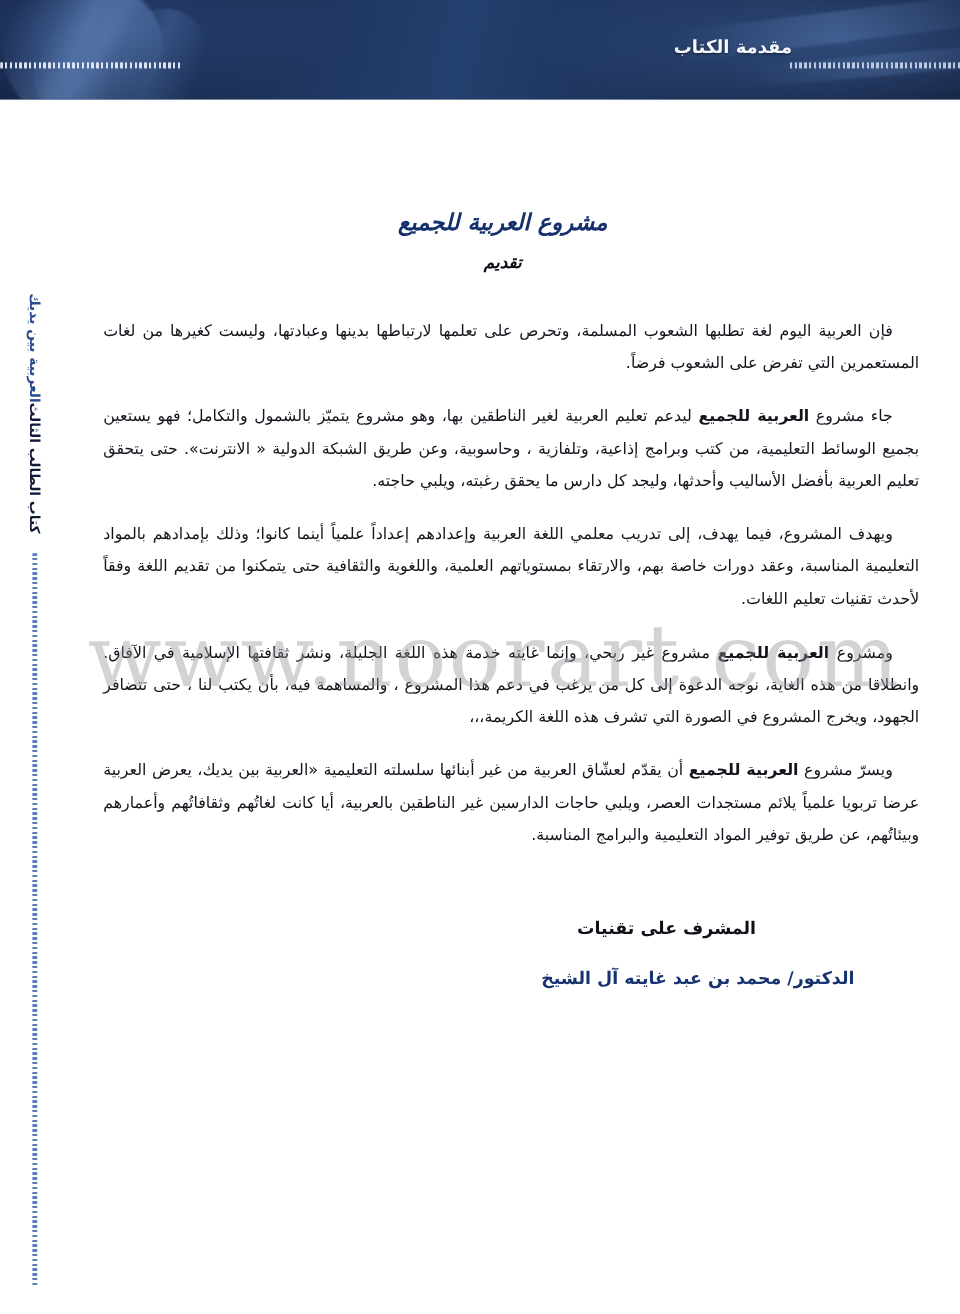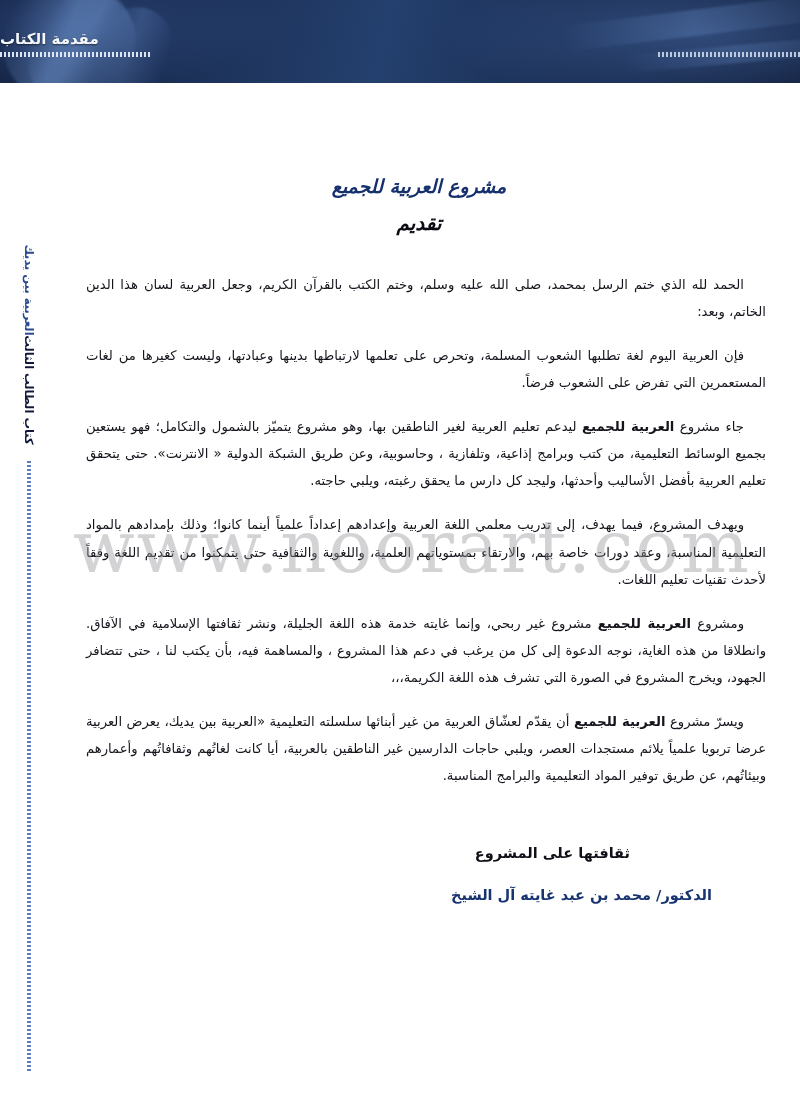--- a/index.html
+++ b/index.html
@@ -40,21 +40,21 @@
   .swoosh.s2 { left: 34px; top: -10px; width: 96px;  height: 120px; transform: rotate(32deg); border-radius: 50px; opacity:.75;}
   .swoosh.s3 { left: 96px; top: 6px;   width: 70px;  height: 110px; transform: rotate(18deg); border-radius: 40px; opacity:.55;}
   .swoosh.s4 { left: 560px; top: 8px;  width: 300px; height: 26px;  transform: rotate(-7deg); border-radius: 20px; opacity:.6;}
   .swoosh.s5 { left: 620px; top: 44px; width: 260px; height: 18px;  transform: rotate(-5deg); border-radius: 14px; opacity:.55;}
 
   #banner-title {
     position: absolute;
     top: 30px;
     left: 0;
     width: 660px;
-    text-align: left;
+    text-align: right;
     color: #f4f7fc;
     font-size: 15px;
     font-weight: bold;
     letter-spacing: 0.4px;
     text-shadow: 0 1px 2px rgba(0,0,0,.55);
     z-index: 4;
   }
   .banner-dots {
     position: absolute;
     top: 52px;
@@ -125,21 +125,21 @@
     font-style: italic;
   }
   #doc-title {
     font-size: 19px;
     font-weight: bold;
     color: #16306e;
     letter-spacing: .2px;
   }
   #doc-subtitle {
     margin-top: 14px;
-    font-size: 20px;
+    font-size: 14px;
     font-weight: bold;
     color: #0b0b14;
   }
 
   #body-text {
     margin-top: 36px;
     padding-left: 28px;
     padding-right: 14px;
   }
   .para {
@@ -214,23 +214,20 @@
 
   <div id="content">
 
     <div id="title-block">
       <div id="doc-title">مشروع العربية للجميع</div>
       <div id="doc-subtitle">تقديم</div>
     </div>
 
     <div id="body-text">
 
-      <p class="para">
-        <span>الحمد لله الذي ختم الرسل بمحمد، صلى الله عليه وسلم، وختم الكتب بالقرآن الكريم، وجعل العربية لسان هذا الدين الخاتم، وبعد:</span>
-      </p>
 
       <p class="para">
         <span>فإن العربية اليوم لغة تطلبها الشعوب المسلمة، وتحرص على تعلمها لارتباطها بدينها وعبادتها، وليست كغيرها من لغات المستعمرين التي تفرض على الشعوب فرضاً.</span>
       </p>
 
       <p class="para">
         <span>جاء مشروع </span><b>العربية للجميع</b><span> ليدعم تعليم العربية لغير الناطقين بها، وهو مشروع يتميّز بالشمول والتكامل؛ فهو يستعين بجميع الوسائط التعليمية، من كتب وبرامج إذاعية، وتلفازية ، وحاسوبية، وعن طريق الشبكة الدولية « الانترنت». حتى يتحقق تعليم العربية بأفضل الأساليب وأحدثها، وليجد كل دارس ما يحقق رغبته، ويلبي حاجته.</span>
       </p>
 
       <p class="para">
@@ -241,21 +238,21 @@
         <span>ومشروع </span><b>العربية للجميع</b><span> مشروع غير ربحي، وإنما غايته خدمة هذه اللغة الجليلة، ونشر ثقافتها الإسلامية في الآفاق. وانطلاقا من هذه الغاية، نوجه الدعوة إلى كل من يرغب في دعم هذا المشروع ، والمساهمة فيه، بأن يكتب لنا ، حتى تتضافر الجهود، ويخرج المشروع في الصورة التي تشرف هذه اللغة الكريمة،،،</span>
       </p>
 
       <p class="para">
         <span>ويسرّ مشروع </span><b>العربية للجميع</b><span> أن يقدّم لعشّاق العربية من غير أبنائها سلسلته التعليمية «العربية بين يديك، يعرض العربية عرضا تربويا علمياً يلائم مستجدات العصر، ويلبي حاجات الدارسين غير الناطقين بالعربية، أيا كانت لغاتُهم وثقافاتُهم وأعمارهم وبيئاتُهم، عن طريق توفير المواد التعليمية والبرامج المناسبة.</span>
       </p>
 
     </div>
 
     <div id="signature">
-      <div id="supervisor-label">ثقافتها على المشروع</div>
+      <div id="supervisor-label">المشرف على تقنيات</div>
       <div id="supervisor-name">الدكتور/ محمد بن عبد غايته آل الشيخ</div>
     </div>
 
   </div>
 
   <div id="watermark">www.noorart.com</div>
 
 </div>
 
 </body></html>

